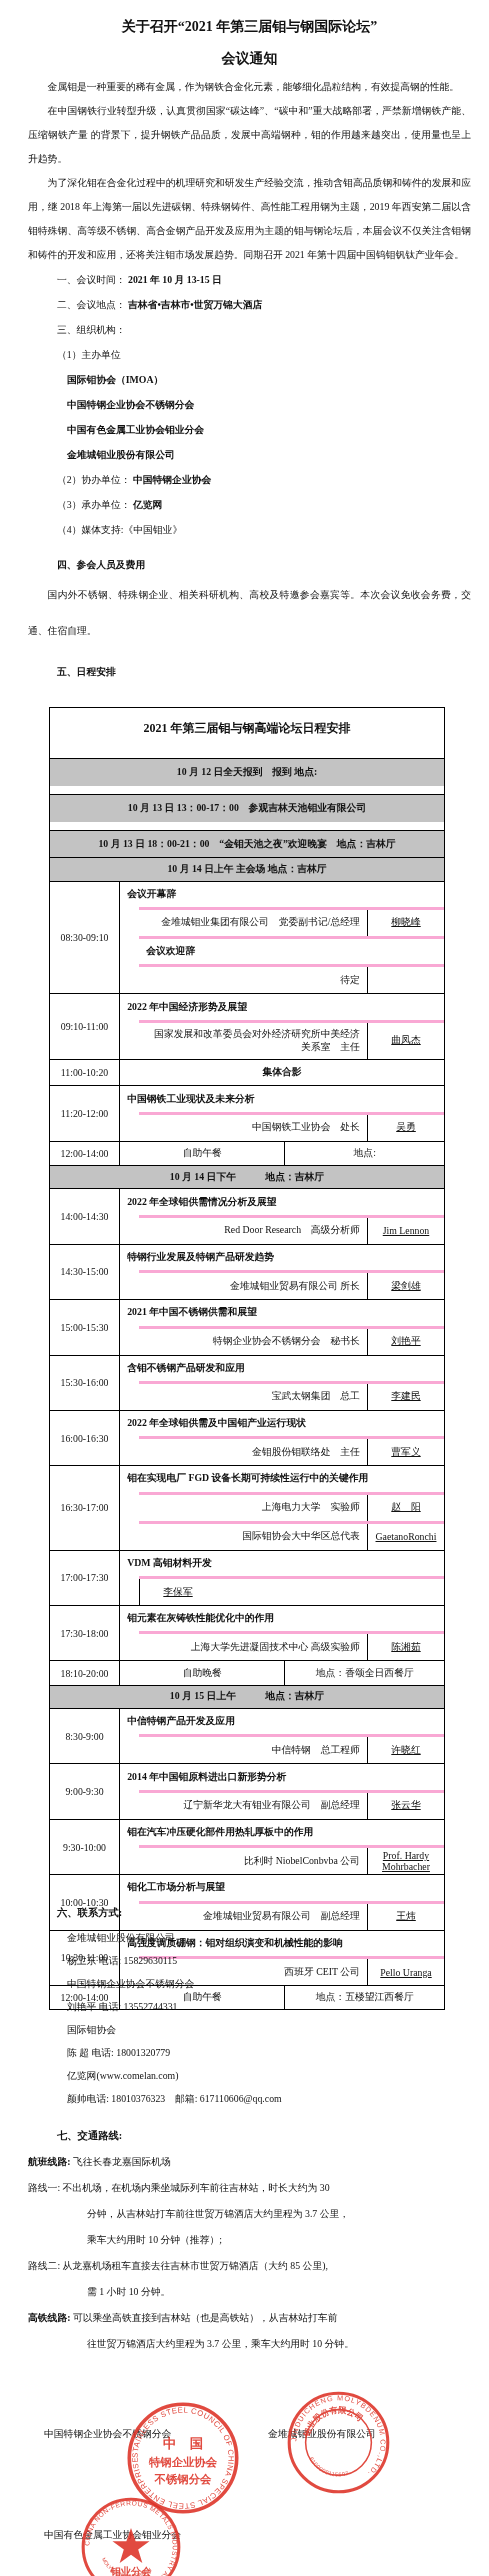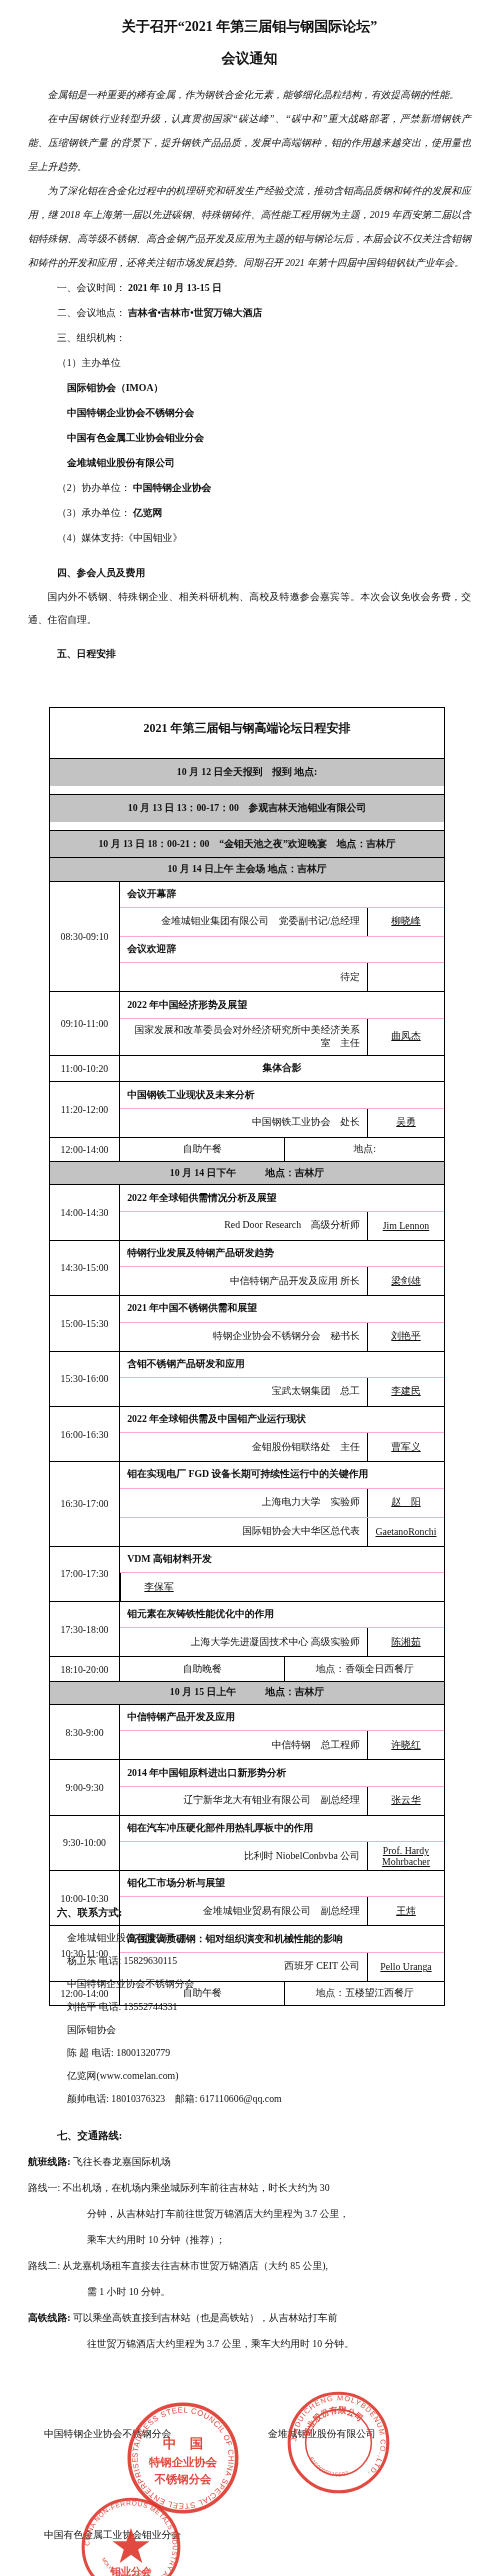--- a/index.html
+++ b/index.html
@@ -5,37 +5,37 @@
   * { margin:0; padding:0; box-sizing:border-box; }
   html,body { background:#ffffff; }
   body { font-family:"Liberation Serif","DejaVu Serif",serif; color:#111; }
   #page { position:relative; width:489px; height:3091px; background:#fff; overflow:hidden; }
   .bold { font-weight:bold; }
 
   
   #head-block { position:absolute; top:11.3px; left:28px; width:443px; }
   .doc-title { font-size:14px; font-weight:bold; text-align:center; line-height:32px; }
   .para { font-size:9.8px; line-height:24px; text-align:justify; text-indent:2em; }
-  #intro { margin-top:8px;font-style:italic; }
+  #intro { margin-top:0; }
   .outline-line { font-size:9.8px; line-height:25px; }
   .ol-heading { padding-left:29px; }
   .ol-sub { padding-left:29px; }
   .ol-org { padding-left:39px; font-weight:bold; }
   .ol-heading2 { padding-left:29px; font-weight:bold; margin-top:9.8px; }
-  .ol-body { font-size:9.8px; line-height:23px; text-align:justify; text-indent:2em; }
+  .ol-body { font-size:9.8px; line-height:36px; text-align:justify; text-indent:2em; }
 
   
   #schedule-block { position:absolute; top:707px; left:49px; width:396px; border:1px solid #000; background:#fff; }
   .sch-header { background:#fff; text-align:center; font-size:12px; font-weight:bold; padding:12.4px 5.2px; }
   .sch-row { display:flex; border-top:1px solid #000; align-items:stretch; }
   .sch-banner { display:block; background:#c3c3c3; text-align:center; font-weight:bold; font-size:9.8px; padding:5.2px 4.1px; line-height:16.5px; border-top:1px solid #000;margin-top:8px; }
   .sch-day { display:block; background:#c3c3c3; text-align:center; font-weight:bold; font-size:9.8px; padding:4.6px 4.1px; border-top:1px solid #000; }
   .sch-time { width:70px; flex:0 0 70px; border-right:1px solid #000; display:flex; align-items:center; justify-content:center; font-size:9.8px; font-family:"Liberation Serif",serif; }
   .sch-content { flex:1; display:flex; flex-direction:column; }
-  .sch-content > div + div { border-top:1px solid #f9a8d4; }
+  .sch-content > div + div { border-top:3px solid #f9a8d4;margin-left:19px; }
   .blk-title { font-weight:bold; font-size:9.8px; padding:6.2px 7.2px; text-align:left; }
   .blk-speaker { display:flex; align-items:stretch; min-height:29px; }
   .spk-org { flex:1; display:flex; align-items:center; justify-content:flex-end; text-align:right; font-size:9.8px; padding:5.2px 7.2px; }
   .spk-name { width:77px; flex:0 0 77px; border-left:1px solid #000; display:flex; align-items:center; justify-content:center; font-size:9.8px; text-align:center; padding:2.1px;text-decoration:underline; }
   .wide-cell { flex:1; display:flex; align-items:center; justify-content:center; font-weight:bold; font-size:9.8px; padding:6.2px; }
   .meal-left { flex:0 0 42%; display:flex; align-items:center; justify-content:center; font-size:9.8px; border-right:1px solid #000; padding:5.2px; }
   .meal-right { flex:1; display:flex; align-items:center; justify-content:center; font-size:9.8px; padding:5.2px; }
 
   
   #contacts-block { position:absolute; top:1900px; left:28px; width:443px; }
@@ -149,21 +149,21 @@
               <div class="spk-org">Red Door Research　高级分析师</div>
               <div class="spk-name">Jim Lennon</div>
             </div>
           </div>
         </div>
         <div class="sch-row">
           <div class="sch-time">14:30-15:00</div>
           <div class="sch-content">
             <div class="blk-title">特钢行业发展及特钢产品研发趋势</div>
             <div class="blk-speaker">
-              <div class="spk-org">中信特钢产品开发及应用 所长</div>
+              <div class="spk-org">金堆城钼业贸易有限公司 所长</div>
               <div class="spk-name">梁剑雄</div>
             </div>
           </div>
         </div>
         <div class="sch-row">
           <div class="sch-time">15:00-15:30</div>
           <div class="sch-content">
             <div class="blk-title">2021 年中国不锈钢供需和展望</div>
             <div class="blk-speaker">
               <div class="spk-org">特钢企业协会不锈钢分会　秘书长</div>

